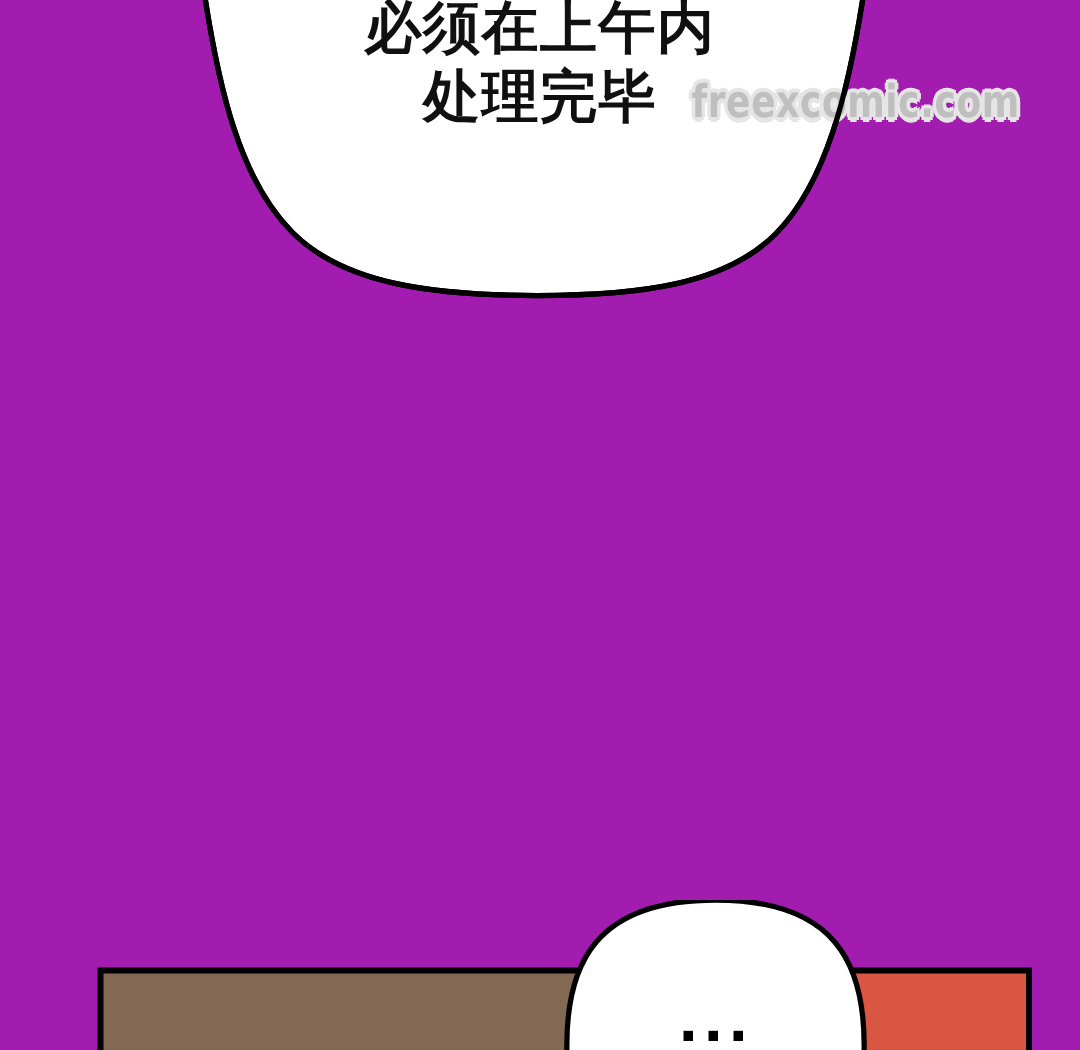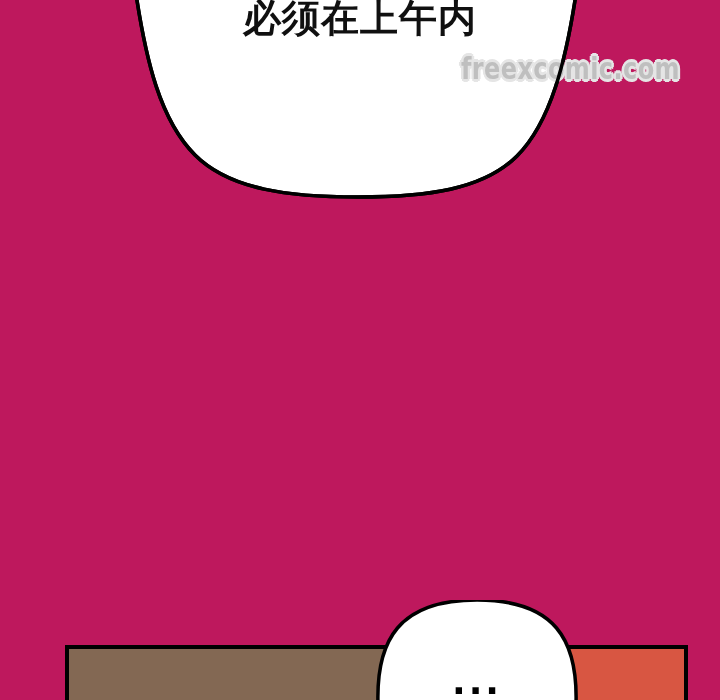--- a/index.html
+++ b/index.html
@@ -4,21 +4,21 @@
 <style>
   html, body {
     margin: 0;
     padding: 0;
     background: #ffffff;
   }
   .stage {
     position: relative;
     width: 720px;
     height: 700px;
-    background: #be185d;
+    background: #a21caf;
     overflow: hidden;
     font-family: "DejaVu Sans", sans-serif;
   }
   .top-bubble-svg {
     position: absolute;
     top: 0;
     left: 0;
     z-index: 1;
   }
   .top-bubble-text {
@@ -78,20 +78,21 @@
 <body>
 
 <div class="stage">
 
   <svg class="top-bubble-svg" width="720" height="210" viewBox="0 0 720 210">
     <path d="M 136 -6 C 146 60 160 120 195 155 C 230 190 290 197 358 197 C 426 197 483 190 517 156 C 551 122 566 60 576 -6" stroke="#000000" stroke-width="3.5" fill="#ffffff"></path>
   </svg>
 
   <div class="top-bubble-text">
     <div>必须在上午内</div>
+    <div>处理完毕</div>
   </div>
 
   <div class="watermark">freexcomic.com</div>
 
   <svg class="top-bubble-stroke-svg" width="720" height="210" viewBox="0 0 720 210">
     <path d="M 136 -6 C 146 60 160 120 195 155 C 230 190 290 197 358 197 C 426 197 483 190 517 156 C 551 122 566 60 576 -6" fill="none" stroke="#000000" stroke-width="3.5"></path>
   </svg>
 
   <svg class="bottom-svg" width="720" height="100" viewBox="0 600 720 100">
     <rect x="65" y="647" width="437" height="55" fill="#836853"></rect>

